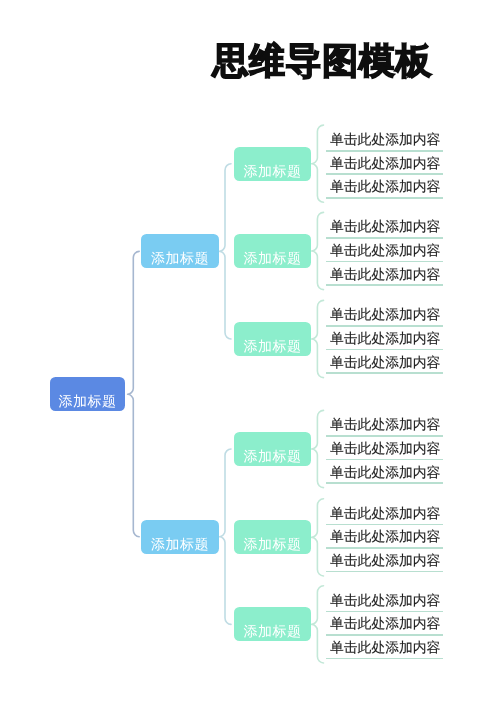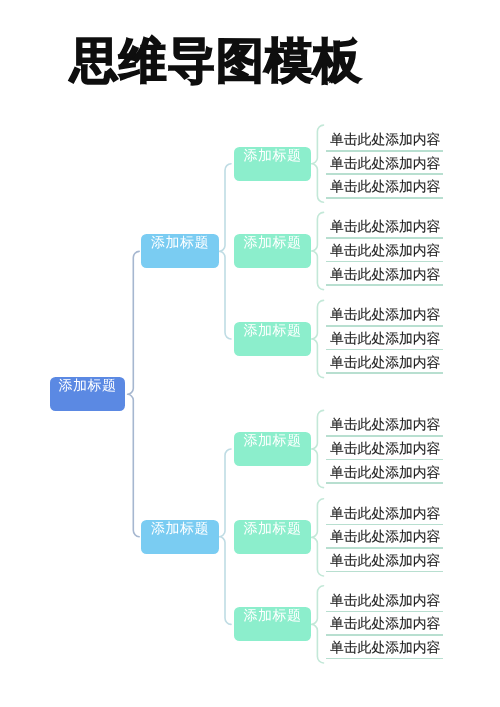--- a/index.html
+++ b/index.html
@@ -1,28 +1,28 @@
 <!DOCTYPE html>
 <html><head>
 <meta charset="utf-8">
 <title>mindmap</title>
 <style>
   html,body{margin:0;padding:0;background:#ffffff;}
   body{width:500px;height:707px;overflow:hidden;
        font-family:"Liberation Sans",sans-serif;}
   #stage{position:relative;width:500px;height:707px;background:#fff;filter:opacity(1);}
 
-  #title{position:absolute;left:0;top:39px;width:432px;text-align:center;
-    font-weight:900;font-size:48px;line-height:44px;color:#0e0e0e;letter-spacing:.6px;
+  #title{position:absolute;left:0;top:39px;width:432px;text-align:right;
+    font-weight:900;font-size:36px;line-height:44px;color:#0e0e0e;letter-spacing:.6px;
     -webkit-text-stroke:1.6px #0e0e0e;paint-order:stroke fill;}
 
   svg.connectors{position:absolute;left:0;top:0;width:500px;height:707px;overflow:visible;}
 
   .node{position:absolute;border-radius:5.5px;filter:opacity(1);
-     display:flex;align-items:flex-start;justify-content:center;
+     display:flex;align-items:flex-end;justify-content:center;
      color:#fff;font-size:14px;letter-spacing:.5px;text-indent:.5px;}
   .node-label{pointer-events:none;}
 
   .leaf-group{position:absolute;left:0;top:0;}
   .leafrow{position:absolute;left:330px;font-size:13.8px;line-height:18px;
      color:#1b1b1b;white-space:nowrap;-webkit-text-stroke:0.13px #1b1b1b;paint-order:stroke fill;}
   .leafline{position:absolute;left:326px;width:116.5px;height:1.8px;}
 </style>
 </head>
 <body style="background: rgb(255, 255, 255);">

